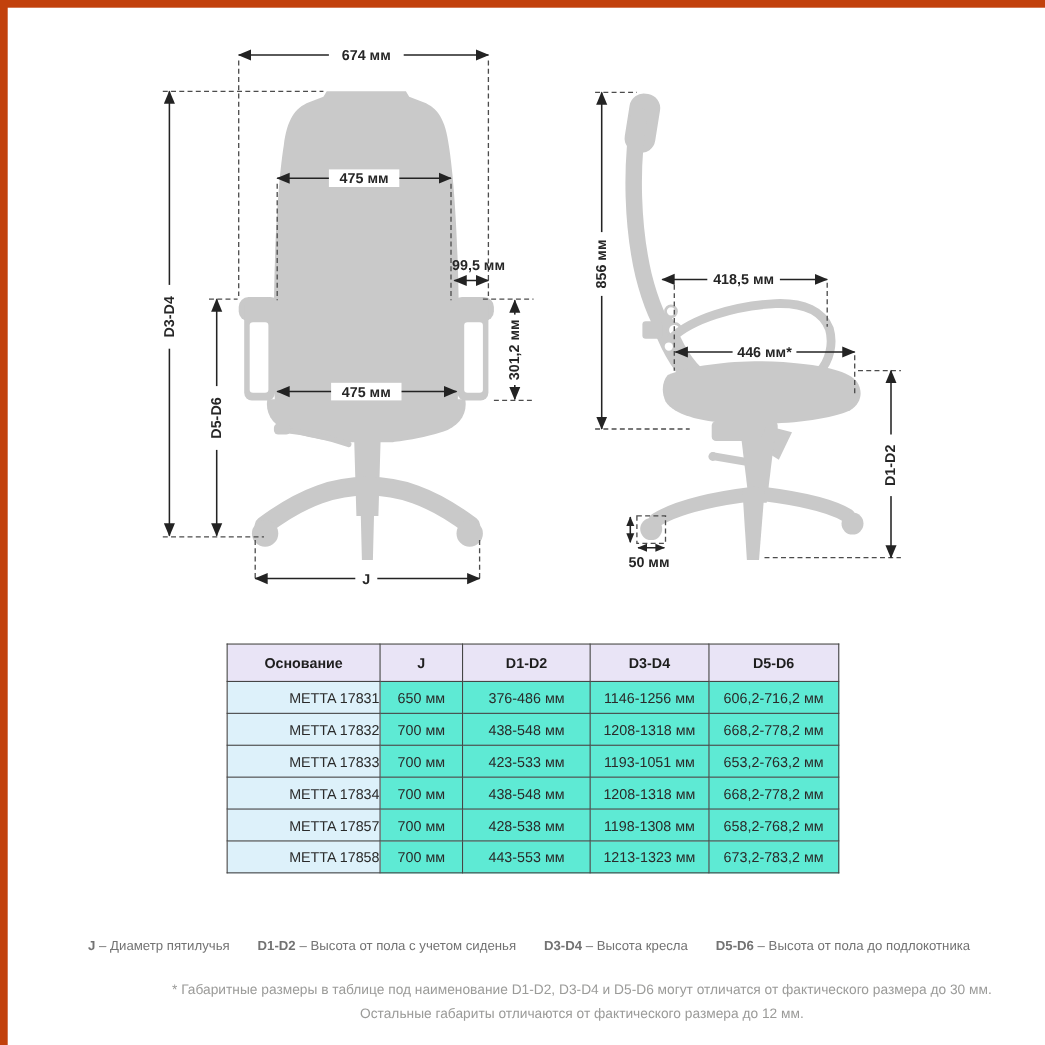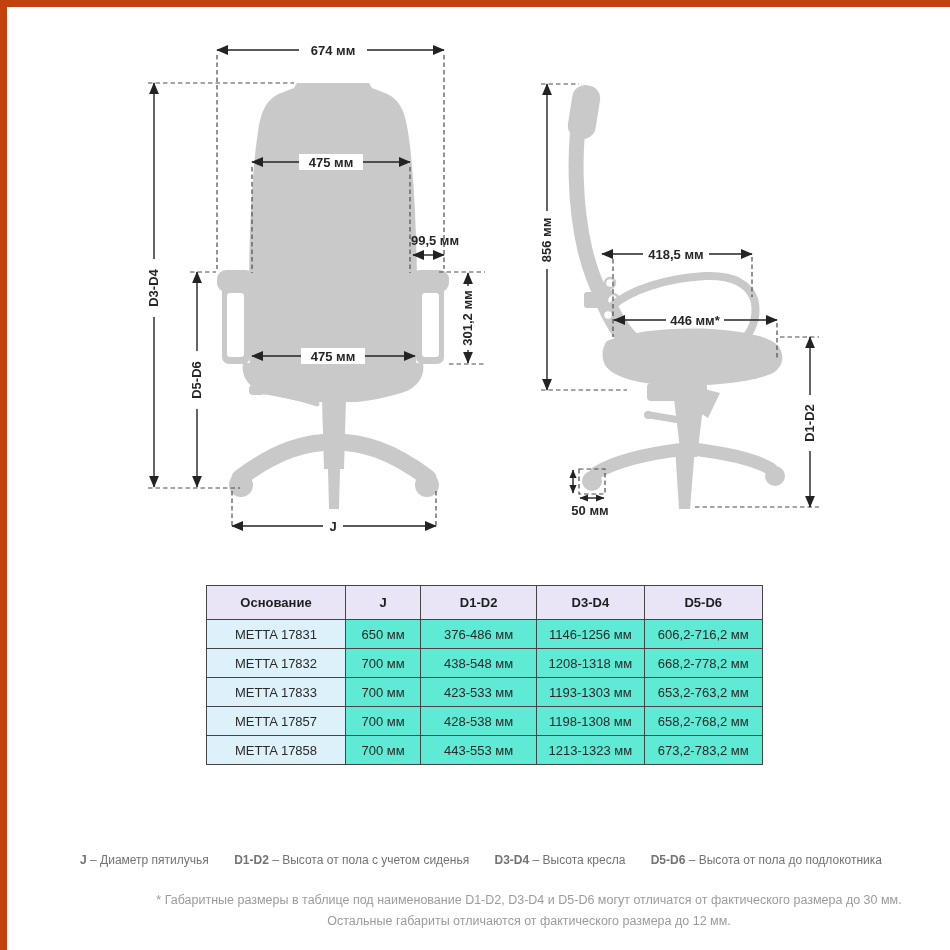--- a/index.html
+++ b/index.html
@@ -21,21 +21,21 @@
            fill:#262626; text-anchor:middle; }
   .wbg   { fill:#ffffff; }
 
   
   .table-wrap { position:absolute; left:199px; top:578px; }
   table.dims { border-collapse:collapse; width:557px; table-layout:fixed;
                font-size:13px; color:#2a2a2a; }
   table.dims th, table.dims td { border:1.5px solid #454545; text-align:center; padding:0; }
   table.dims th { height:33px; background:#e9e4f6; font-weight:bold; color:#1e1e1e;margin-left:12px; }
   table.dims td { height:28px; background:#5eead4; }
-  table.dims td.rowlabel { background:#ddf1fa; }
+  table.dims td.rowlabel { background:#ddf1fa;text-align:right; }
 
   
   .legend { position:absolute; left:0; top:846px; width:100%; text-align:center;
             font-size:12px; color:#737373; white-space:nowrap; }
   .legend .item { margin:0 11px; }
   .legend .code { font-weight:bold; }
   .footnote { position:absolute; left:0; top:883px; width:100%; text-align:center;
               font-size:12.5px; color:#9b9b99; line-height:21px;padding-left:48px; }
 </style>
 </head>
@@ -228,22 +228,29 @@
           <td class="rowlabel">METTA 17832</td>
           <td>700 мм</td>
           <td>438-548 мм</td>
           <td>1208-1318 мм</td>
           <td>668,2-778,2 мм</td>
         </tr>
         <tr>
           <td class="rowlabel">METTA 17833</td>
           <td>700 мм</td>
           <td>423-533 мм</td>
-          <td>1193-1303 мм</td>
+          <td>1193-1051 мм</td>
           <td>653,2-763,2 мм</td>
+        </tr>
+        <tr>
+          <td class="rowlabel">METTA 17834</td>
+          <td>700 мм</td>
+          <td>438-548 мм</td>
+          <td>1208-1318 мм</td>
+          <td>668,2-778,2 мм</td>
         </tr>
         <tr>
           <td class="rowlabel">METTA 17857</td>
           <td>700 мм</td>
           <td>428-538 мм</td>
           <td>1198-1308 мм</td>
           <td>658,2-768,2 мм</td>
         </tr>
         <tr>
           <td class="rowlabel">METTA 17858</td>

